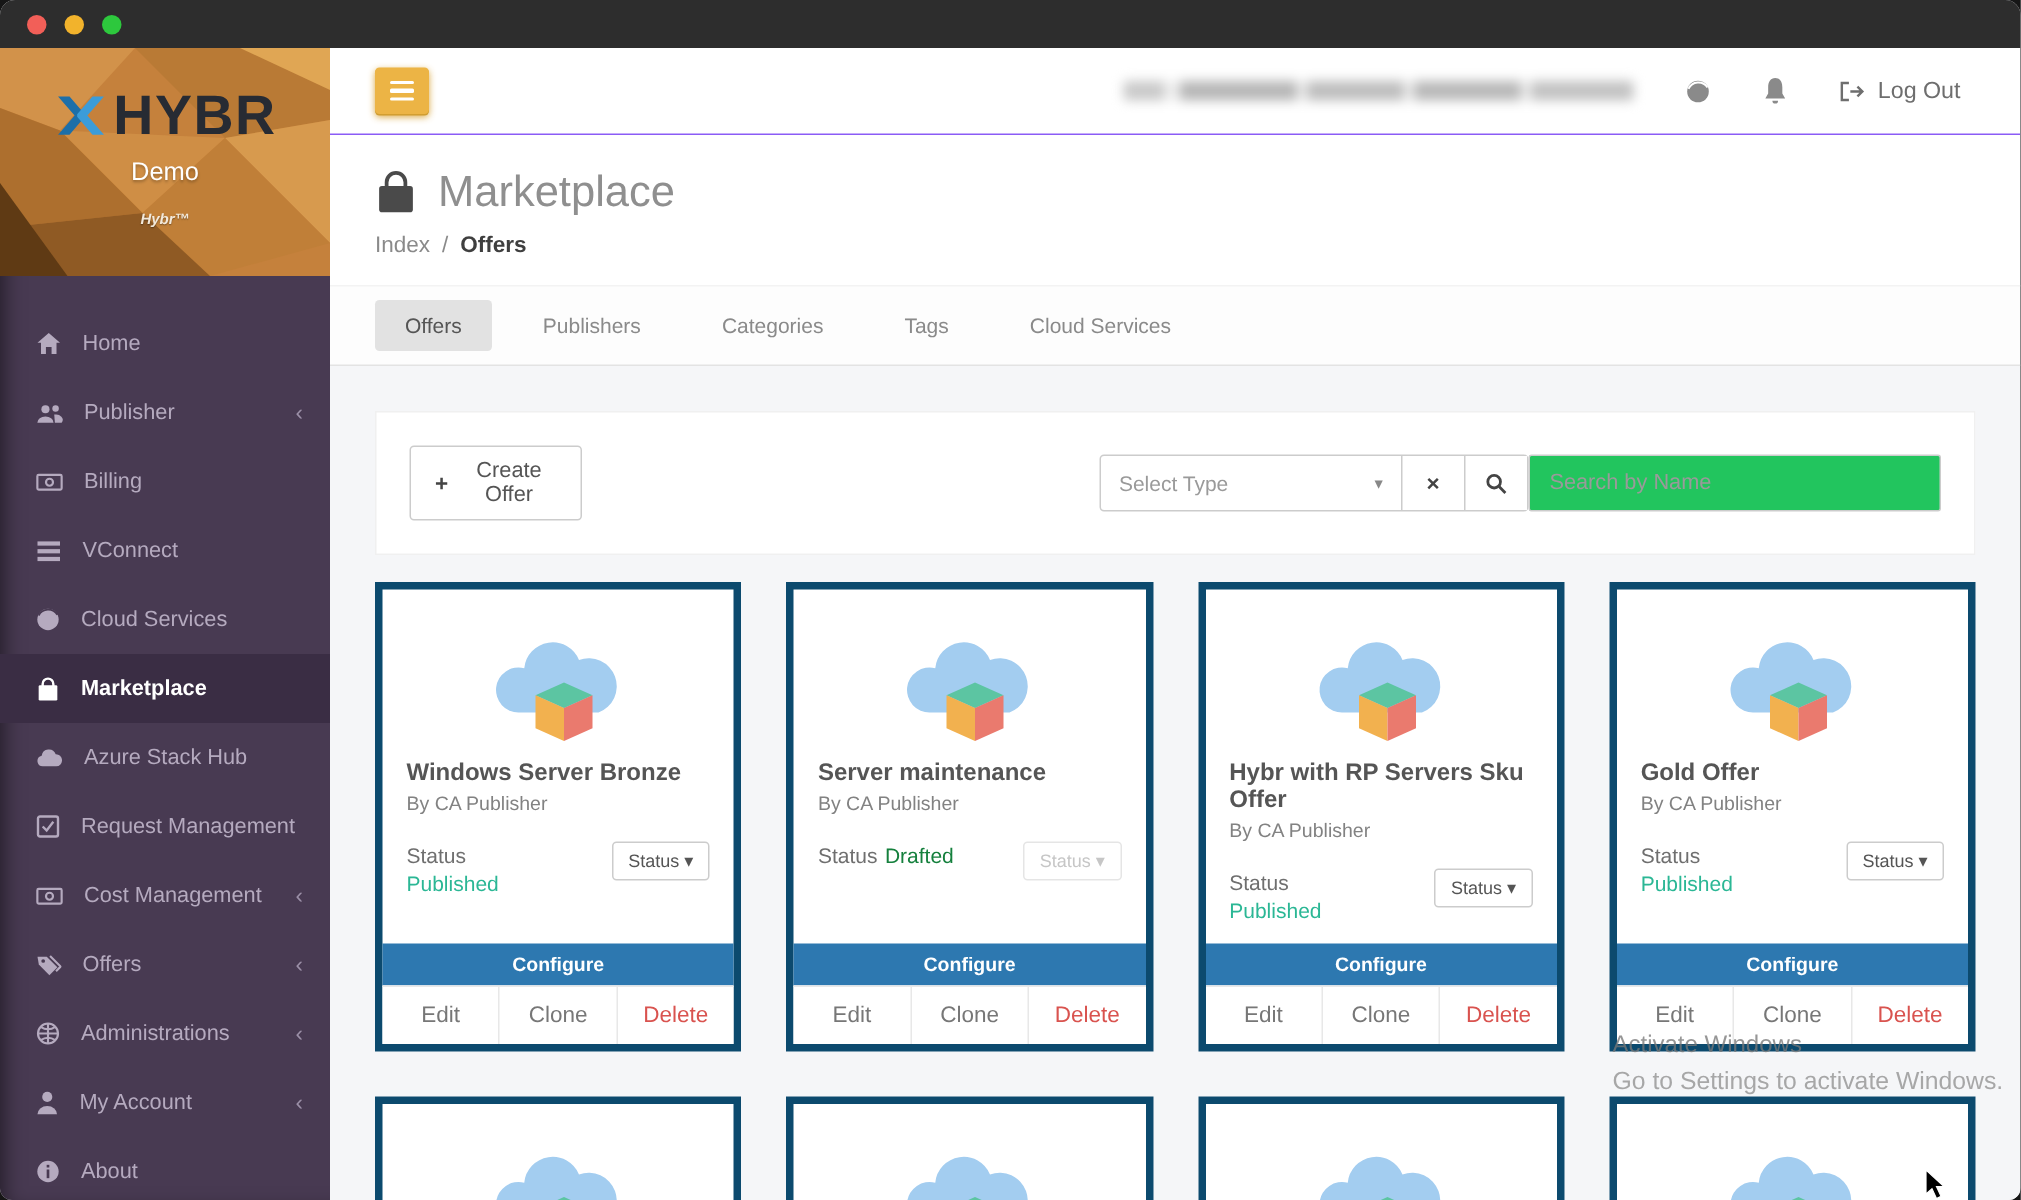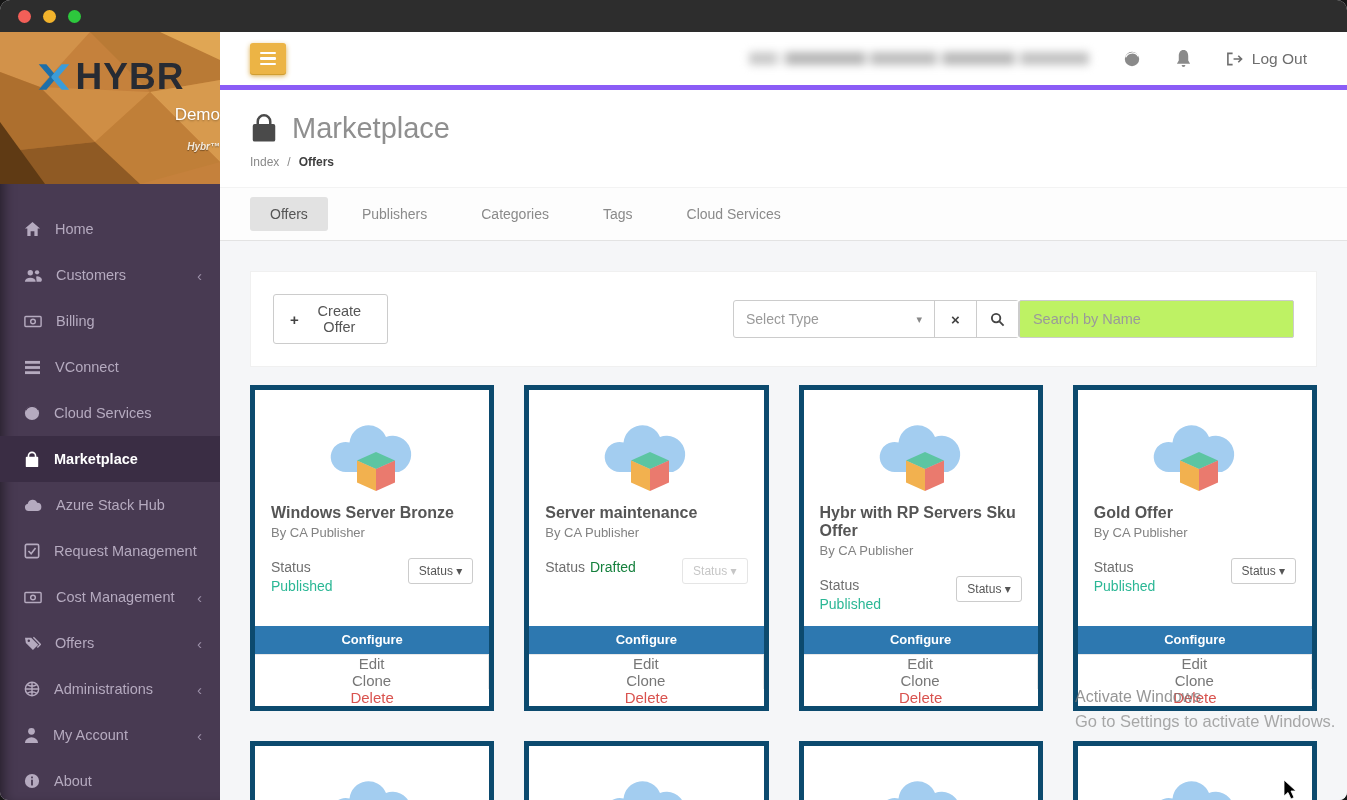--- a/index.html
+++ b/index.html
@@ -9,50 +9,50 @@
   
   .titlebar { height:32px; background:#2d2d2d; display:flex; align-items:center; padding-left:18px; gap:12px; }
   .tl-dot { width:13px; height:13px; border-radius:50%; }
   .tl-red { background:#f25f58; } .tl-yellow { background:#f2b32c; } .tl-green { background:#2dc83d; }
   
   .app { display:flex; height:768px; }
   .sidebar { width:220px; background:#483a52; flex:none; display:flex; flex-direction:column;
              box-shadow: inset 10px 0 14px -8px rgba(0,0,0,.55); }
   .logo-block { position:relative; height:152px; overflow:hidden; flex:none; }
   .logo-bg { position:absolute; inset:0; width:100%; height:100%; }
-  .logo-inner { position:relative; z-index:2; text-align:right; padding-top:24px; }
+  .logo-inner { position:relative; z-index:2; text-align:center; padding-top:24px; }
   .logo-row { display:flex; align-items:center; justify-content:center; gap:4px; }
   .logo-text { font-size:37px; font-weight:bold; color:#272b33; letter-spacing:1px; }
   .env-name { color:#fff; font-size:17px; margin-top:7px; text-shadow:0 1px 2px rgba(0,0,0,.3); }
   .trademark { color:#f3e9da; font-size:10px; font-style:italic; font-weight:bold; margin-top:16px;
                text-shadow:0 1px 1px rgba(0,0,0,.4); }
   .nav { padding-top:22px; }
   .nav-item { display:flex; align-items:center; height:46px; padding:0 18px 0 24px; gap:14px;
               color:#b5aabf; font-size:14.5px; cursor:pointer; }
   .nav-item svg { flex:none; }
   .nav-item .chev { margin-left:auto; font-size:15px; color:#9c90a8; }
   .nav-item.active { background:#3a2d44; color:#fff; font-weight:bold; }
   
   .main { flex:1; display:flex; flex-direction:column; min-width:0; }
   .topbar { height:58px; background:#fff; display:flex; align-items:center; padding:0 40px 0 30px;
-            border-bottom:5px solid #8b5cf6; }
+            border-bottom:1px solid #8b5cf6; }
   .hamburger { width:36px; height:31px; background:#ecb445; border:none; border-radius:3px;
                display:flex; flex-direction:column; justify-content:center; align-items:center; gap:3px;
                box-shadow:0 2px 5px rgba(214,160,49,.9), 0 1px 0 #c99a33; cursor:pointer; }
   .hamburger span { display:block; width:16px; height:2.5px; background:#fff; border-radius:1px; }
   .topbar-right { margin-left:auto; display:flex; align-items:center; gap:34px; }
   .email-blur { width:340px; height:13px; border-radius:2px; filter:blur(4px);
      background:linear-gradient(90deg,#c9c9c9 0 8%,#efefef 8% 11%,#b6b6b6 11% 34%,#efefef 34% 36%,
         #bdbdbd 36% 55%,#efefef 55% 57%,#b8b8b8 57% 78%,#efefef 78% 80%,#c2c2c2 80% 100%); }
   .icon-btn { background:none; border:none; cursor:pointer; display:flex; align-items:center; }
   .logout { display:flex; align-items:center; gap:9px; color:#6e6e6e; font-size:15.5px; cursor:pointer; }
   .title-block { background:#fff; padding:22px 30px 18px 30px; }
   .title-row { display:flex; align-items:center; gap:14px; }
   .page-title { font-size:29px; color:#8f8f8f; font-weight:normal; }
-  .breadcrumb { margin-top:10px; font-size:12px; color:#8a8a8a; display:flex; gap:8px; }
+  .breadcrumb { margin-top:10px; font-size:15px; color:#8a8a8a; display:flex; gap:8px; }
   .breadcrumb .crumb-current { color:#3f3f3f; font-weight:bold; }
   .tabbar { background:#fdfdfd; border-top:1px solid #f3f3f3; border-bottom:1px solid #e3e3e3;
             padding:9px 30px; display:flex; gap:14px; }
   .tab { padding:9px 20px; font-size:14px; color:#8a8a8a; border:none; background:none;
          border-radius:3px; cursor:pointer; }
   .tab.active { background:#e2e2e2; color:#555; }
   
   .content { flex:1; background:#f5f6f8; padding:30px; overflow:hidden; position:relative; }
   .toolbar-panel { background:#fff; padding:22px 22px; display:flex; align-items:center;
                    border:1px solid #f0f0f0; }
@@ -60,40 +60,40 @@
                 border-radius:3px; padding:8px 16px; font-size:14.5px; color:#555; cursor:pointer; }
   .create-btn .plus { font-weight:bold; color:#444; font-size:15px; }
   .filter-group { display:flex; margin-left:345px; border:1px solid #ccc; border-radius:3px; background:#fff; }
   .select-type { display:flex; align-items:center; width:200px; padding:0 12px; height:36px;
                  color:#9a9a9a; font-size:14px; cursor:pointer; }
   .select-type .caret { margin-left:auto; color:#888; font-size:11px; }
   .fg-btn { width:42px; height:36px; border:none; border-left:1px solid #ccc; background:#fff;
             display:flex; align-items:center; justify-content:center; color:#444; font-size:15px;
             font-weight:bold; cursor:pointer; }
   .search-input { margin-left:auto; width:325px; height:38px; border:1px solid #ccc; border-radius:2px;
-                  padding:0 13px; font-size:14.5px; color:#555; background:#bef264;
+                  padding:0 13px; font-size:14.5px; color:#555; background:#22c55e;
                   font-family:"Liberation Sans",sans-serif; }
   .search-input::placeholder { color:#9a9a9a; }
   
   .cards-grid { margin-top:18px; display:grid; grid-template-columns:repeat(4,1fr); gap:30px; }
   .card { background:#fff; border:5px solid #0c4a6e; display:flex; flex-direction:column; min-height:258px; }
   .card-body { padding:14px 16px 12px 16px; flex:1; }
   .card-icon { display:flex; justify-content:center; padding:10px 0 6px 0; }
   .card-title { font-size:16px; font-weight:bold; color:#555; margin-top:6px; }
   .card-pub { font-size:13px; color:#828282; margin-top:3px; }
   .status-row { display:flex; align-items:flex-start; margin-top:18px; }
   .status-left { font-size:14px; color:#6f6f6f; line-height:1.35; }
   .status-val-published { color:#2bb795; display:block; }
   .status-val-drafted { color:#15803d; margin-left:5px; }
   .status-dd { margin-left:auto; background:#fff; border:1px solid #ccc; border-radius:3px;
                font-size:12px; color:#555; padding:5px 10px; cursor:pointer; white-space:nowrap; }
   .status-dd.disabled { color:#c6c6c6; border-color:#e5e5e5; cursor:default; }
   .configure-btn { display:block; width:100%; border:none; background:#2d78b0; color:#fff;
                    font-size:13px; font-weight:bold; height:28px; cursor:pointer; }
-  .card-actions { display:flex; border-top:1px solid #e8e8e8; background:#fff;flex-direction:column; }
+  .card-actions { display:flex; border-top:1px solid #e8e8e8; background:#fff; }
   .action-btn { flex:1; border:none; background:none; height:38px; font-size:15px; color:#777;
                 cursor:pointer; border-right:1px solid #e8e8e8; }
   .action-btn:last-child { border-right:none; }
   .action-delete { color:#d9534f; }
   
   .watermark { position:absolute; left:1075px; top:688px; z-index:9; pointer-events:none; }
   .wm-1 { font-size:16px; color:rgba(120,120,120,.78); }
   .wm-2 { font-size:16.5px; color:rgba(140,140,140,.75); margin-top:6px; }
   .cursor { position:absolute; left:1283px; top:780px; z-index:10; }
 </style>
@@ -146,21 +146,21 @@
           </div>
           <div class="nav-item">
             <span style="display:flex">
               <svg width="18" height="15" viewBox="0 0 20 16" fill="currentColor">
                 <circle cx="7" cy="5" r="3"></circle>
                 <path d="M1 15 a6 4.6 0 0 1 12 0 Z"></path>
                 <circle cx="14.5" cy="4.5" r="2.4"></circle>
                 <path d="M13.5 9 a5 4 0 0 1 5.5 6 h-5 Z"></path>
               </svg>
             </span>
-            <span>Customers</span>
+            <span>Publisher</span>
             <span class="chev">‹</span>
           </div>
           <div class="nav-item">
             <span style="display:flex">
               <svg width="18" height="13" viewBox="0 0 20 14" fill="none" stroke="currentColor" stroke-width="1.6">
                 <rect x="1" y="1.5" width="18" height="11" rx="1"></rect>
                 <circle cx="10" cy="7" r="2.6"></circle>
               </svg>
             </span>
             <span>Billing</span>

